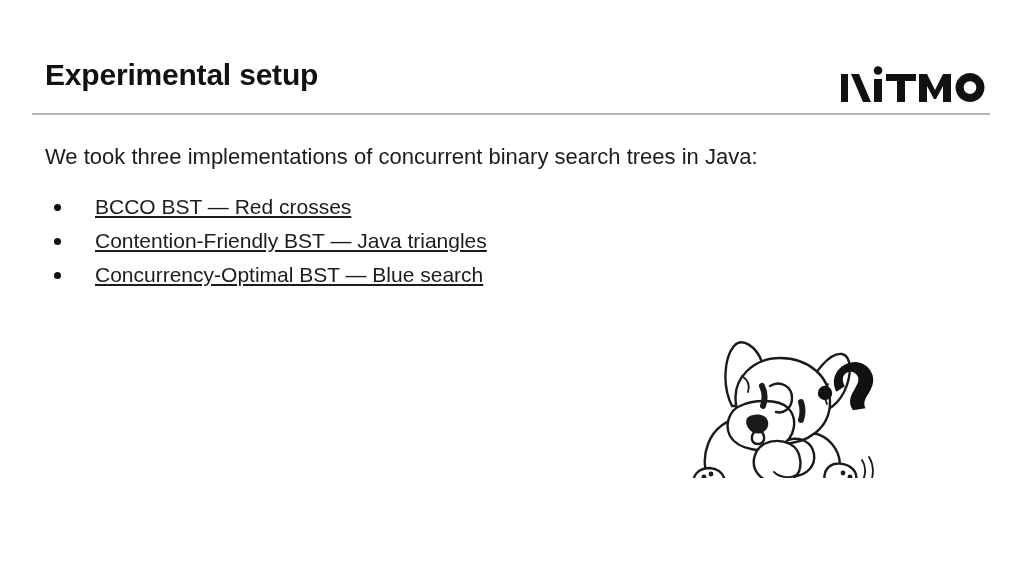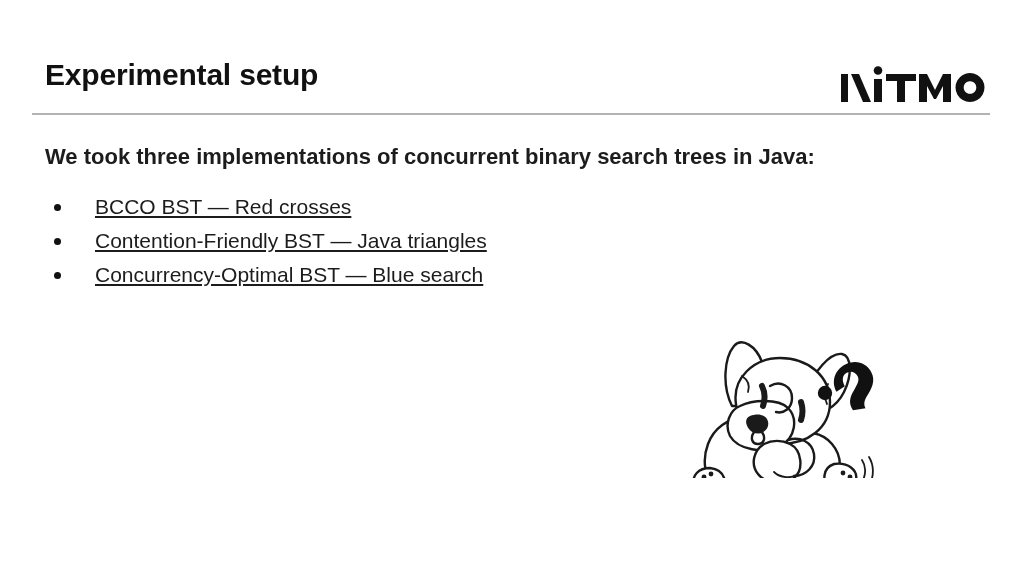--- a/index.html
+++ b/index.html
@@ -49,21 +49,21 @@
     height: 2px;
     background: #b3b3b3;
   }
 
   
   #intro-line {
     position: absolute;
     left: 45px;
     top: 142px;
     font-size: 22px;
-    font-weight: bold;
+    font-weight: normal;
     color: #1c1c1c;
     line-height: 1.35;
     white-space: nowrap;
   }
 
   #bullet-list {
     position: absolute;
     left: 45px;
     top: 190px;
     margin: 0;

